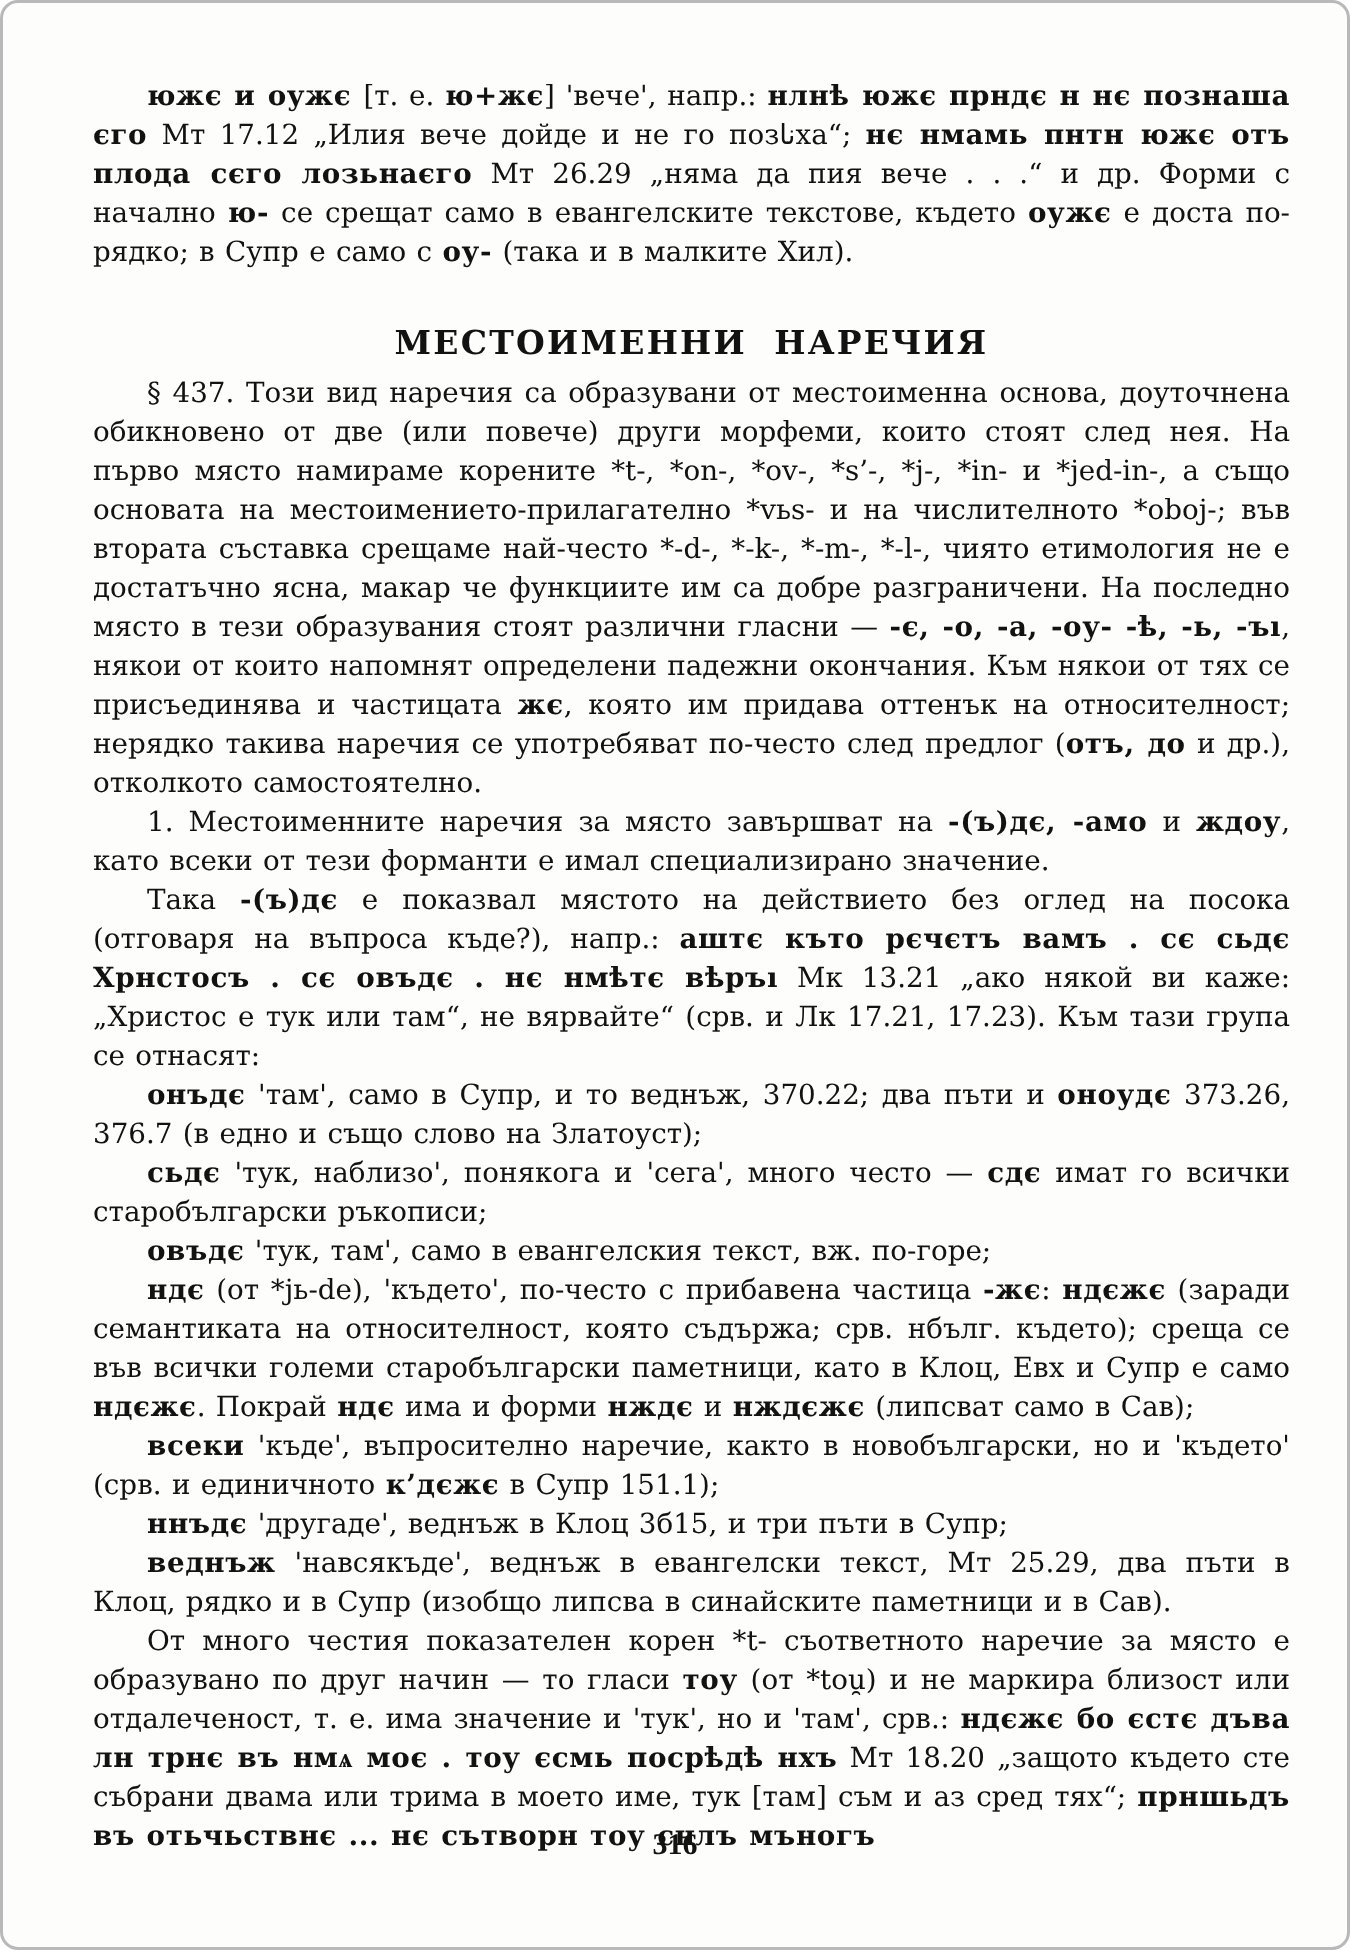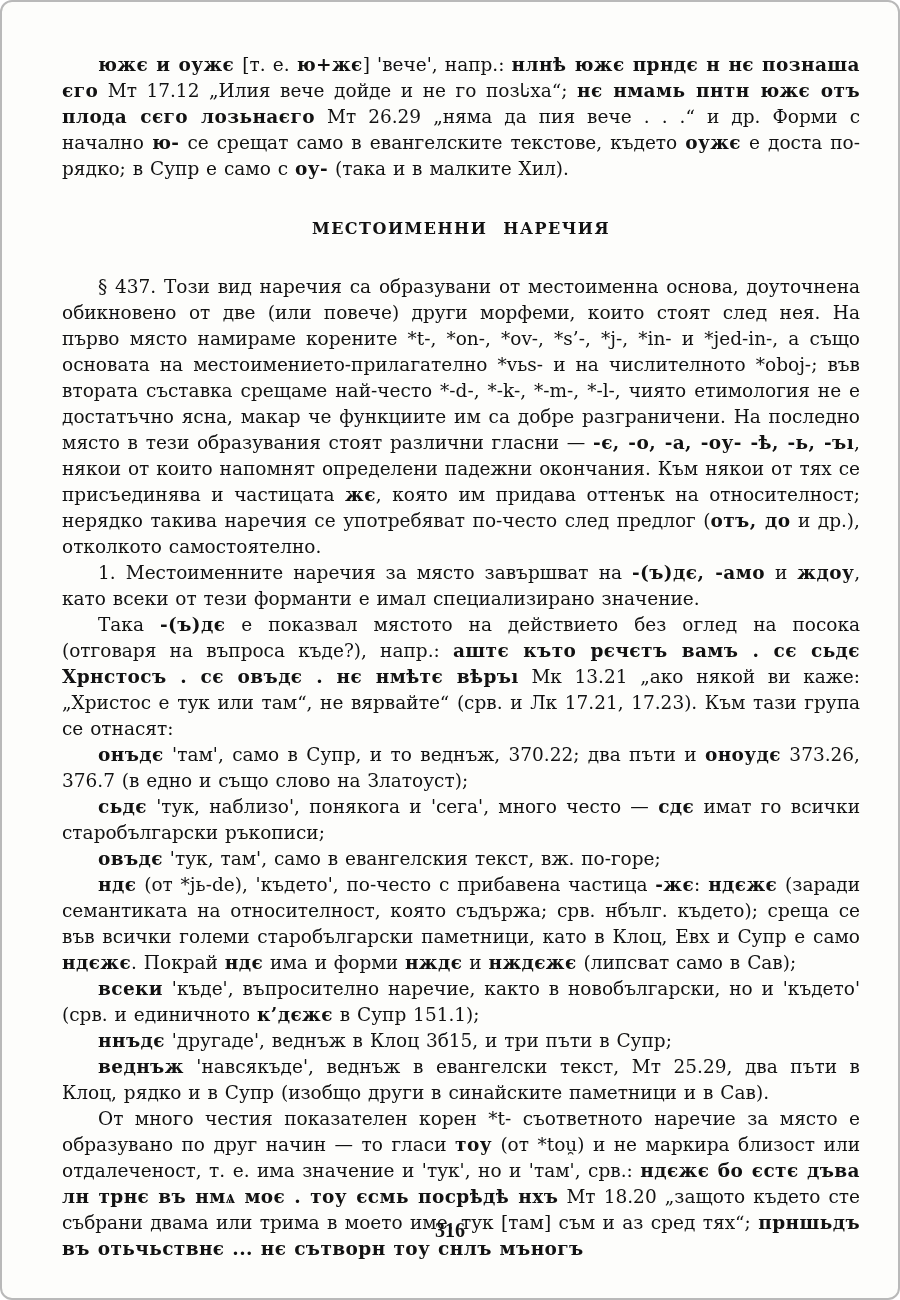--- a/index.html
+++ b/index.html
@@ -25,23 +25,23 @@
     word-spacing: 1px;
   }
   .txt { }
   .ocs {
     font-weight: 700;
     letter-spacing: 0.4px;
   }
   .it {
   }
   .heading {
-    margin: 34px 0 32px 0;
+    margin: 34px 0 8px 0;
     text-align: center;
-    font-size: 16px;
+    font-size: 22px;
     font-weight: 700;
     letter-spacing: 1.5px;
     word-spacing: 9px;
     text-indent: 0;
   }
   .pagenum {
     position: absolute;
     left: 0;
     right: 0;
     bottom: 56px;
@@ -62,17 +62,17 @@
   <div>
       <p class="para"><span class="txt">§ 437. Този вид наречия са образувани от местоименна основа, доуточнена обикновено от две (или повече) други морфеми, които стоят след нея. На първо място намираме корените </span><span class="it">*t-, *on-, *ov-, *s’-, *j-, *in-</span><span class="txt"> и </span><span class="it">*jed-in-</span><span class="txt">, а също основата на местоимението-прилагателно </span><span class="it">*vьs-</span><span class="txt"> и на числителното </span><span class="it">*oboj-</span><span class="txt">; във втората съставка срещаме най-често </span><span class="it">*-d-, *-k-, *-m-, *-l-</span><span class="txt">, чиято етимология не е достатъчно ясна, макар че функциите им са добре разграничени. На последно място в тези образувания стоят различни гласни — </span><span class="ocs">-є, -о, -а, -оу- -ѣ, -ь, -ъı</span><span class="txt">, някои от които напомнят определени падежни окончания. Към някои от тях се присъединява и частицата </span><span class="ocs">жє</span><span class="txt">, която им придава оттенък на относителност; нерядко такива наречия се употребяват по-често след предлог (</span><span class="ocs">отъ, до</span><span class="txt"> и др.), отколкото самостоятелно.</span></p>
       <p class="para"><span class="txt">1. Местоименните наречия за място завършват на </span><span class="ocs">-(ъ)дє, -амо</span><span class="txt"> и </span><span class="ocs">ждоу</span><span class="txt">, като всеки от тези форманти е имал специализирано значение.</span></p>
       <p class="para"><span class="txt">Така </span><span class="ocs">-(ъ)дє</span><span class="txt"> е показвал мястото на действието без оглед на посока (отговаря на въпроса </span><span class="it">къде?</span><span class="txt">), напр.: </span><span class="ocs">аштє къто рєчєтъ вамъ . сє сьдє Хрнстосъ . сє овъдє . нє нмѣтє вѣръı</span><span class="txt"> Мк 13.21 „ако някой ви каже: „Христос е тук или там“, не вярвайте“ (срв. и Лк 17.21, 17.23). Към тази група се отнасят:</span></p>
       <p class="para"><span class="ocs">онъдє</span><span class="txt"> 'там', само в Супр, и то веднъж, 370.22; два пъти и </span><span class="ocs">оноудє</span><span class="txt"> 373.26, 376.7 (в едно и също слово на Златоуст);</span></p>
       <p class="para"><span class="ocs">сьдє</span><span class="txt"> 'тук, наблизо', понякога и 'сега', много често — </span><span class="ocs">сдє</span><span class="txt"> имат го всички старобългарски ръкописи;</span></p>
       <p class="para"><span class="ocs">овъдє</span><span class="txt"> 'тук, там', само в евангелския текст, вж. по-горе;</span></p>
       <p class="para"><span class="ocs">ндє</span><span class="txt"> (от </span><span class="it">*jь-de</span><span class="txt">), 'където', по-често с прибавена частица </span><span class="ocs">-жє</span><span class="txt">: </span><span class="ocs">ндєжє</span><span class="txt"> (заради семантиката на относителност, която съдържа; срв. нбълг. </span><span class="it">където</span><span class="txt">); среща се във всички големи старобългарски паметници, като в Клоц, Евх и Супр е само </span><span class="ocs">ндєжє</span><span class="txt">. Покрай </span><span class="ocs">ндє</span><span class="txt"> има и форми </span><span class="ocs">нждє</span><span class="txt"> и </span><span class="ocs">нждєжє</span><span class="txt"> (липсват само в Сав);</span></p>
       <p class="para"><span class="ocs">всеки</span><span class="txt"> 'къде', въпросително наречие, както в новобългарски, но и 'където' (срв. и единичното </span><span class="ocs">к’дєжє</span><span class="txt"> в Супр 151.1);</span></p>
       <p class="para"><span class="ocs">ннъдє</span><span class="txt"> 'другаде', веднъж в Клоц 3б15, и три пъти в Супр;</span></p>
-      <p class="para"><span class="ocs">веднъж</span><span class="txt"> 'навсякъде', веднъж в евангелски текст, Мт 25.29, два пъти в Клоц, рядко и в Супр (изобщо други в синайските паметници и в Сав).</span></p>
+      <p class="para"><span class="ocs">веднъж</span><span class="txt"> 'навсякъде', веднъж в евангелски текст, Мт 25.29, два пъти в Клоц, рядко и в Супр (изобщо липсва в синайските паметници и в Сав).</span></p>
       <p class="para"><span class="txt">От много честия показателен корен </span><span class="it">*t-</span><span class="txt"> съответното наречие за място е образувано по друг начин — то гласи </span><span class="ocs">тоу</span><span class="txt"> (от </span><span class="it">*tou̯</span><span class="txt">) и не маркира близост или отдалеченост, т. е. има значение и 'тук', но и 'там', срв.: </span><span class="ocs">ндєжє бо єстє дъва лн трнє въ нмѧ моє . тоу єсмь посрѣдѣ нхъ</span><span class="txt"> Мт 18.20 „защото където сте събрани двама или трима в моето име, тук [там] съм и аз сред тях“; </span><span class="ocs">прншьдъ въ отьчьствнє ... нє сътворн тоу снлъ мъногъ</span></p>
     </div>
   <div class="pagenum">316</div>
 </div>
 
 </body></html>

